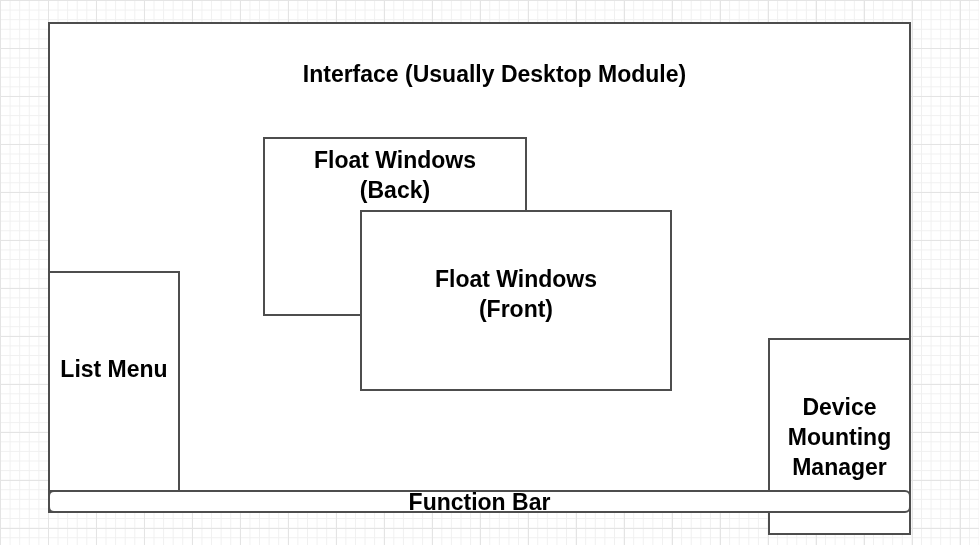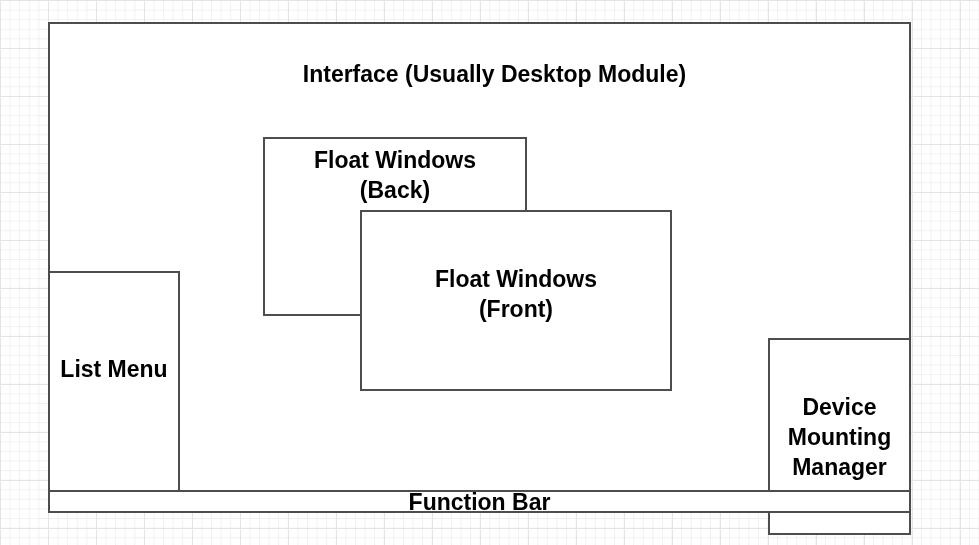--- a/index.html
+++ b/index.html
@@ -48,21 +48,21 @@
 
   #float-back-box { left: 263px; top: 137px; width: 264px; height: 179px; z-index: 2; padding-top: 6px; }
   #float-back-box .label { width: 100%; }
 
   #float-front-box { left: 360px; top: 210px; width: 312px; height: 181px; z-index: 3; padding-bottom: 14px; }
 
   #list-menu-box { left: 48px; top: 271px; width: 132px; height: 221px; z-index: 2; padding-bottom: 26px; }
 
   #device-manager-box { left: 768px; top: 293px; width: 143px; height: 197px; z-index: 2; margin-top: 45px; }
 
-  #function-bar { left: 48px; top: 490px; width: 863px; height: 23px; z-index: 2; }
+  #function-bar { left: 48px; top: 490px; width: 863px; height: 23px; z-index: 2; border-radius: 6px; }
 </style>
 </head>
 <body>
 
 <div class="canvas">
 
   <div class="shape" id="interface-box">
     <div class="label title-label">Interface (Usually Desktop Module)</div>
   </div>
 

